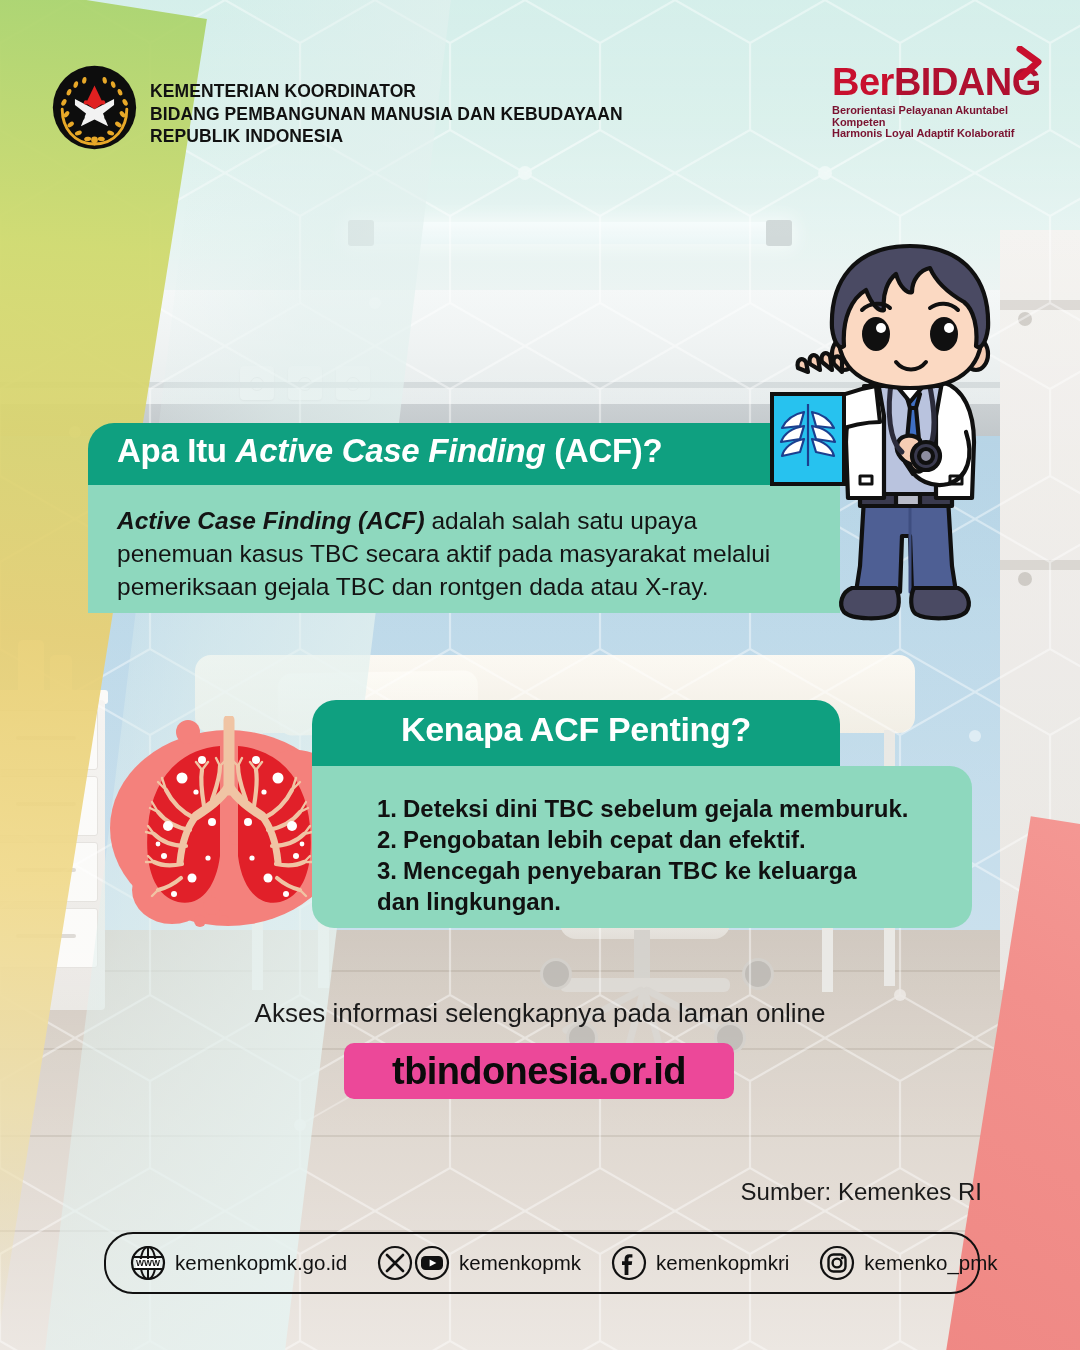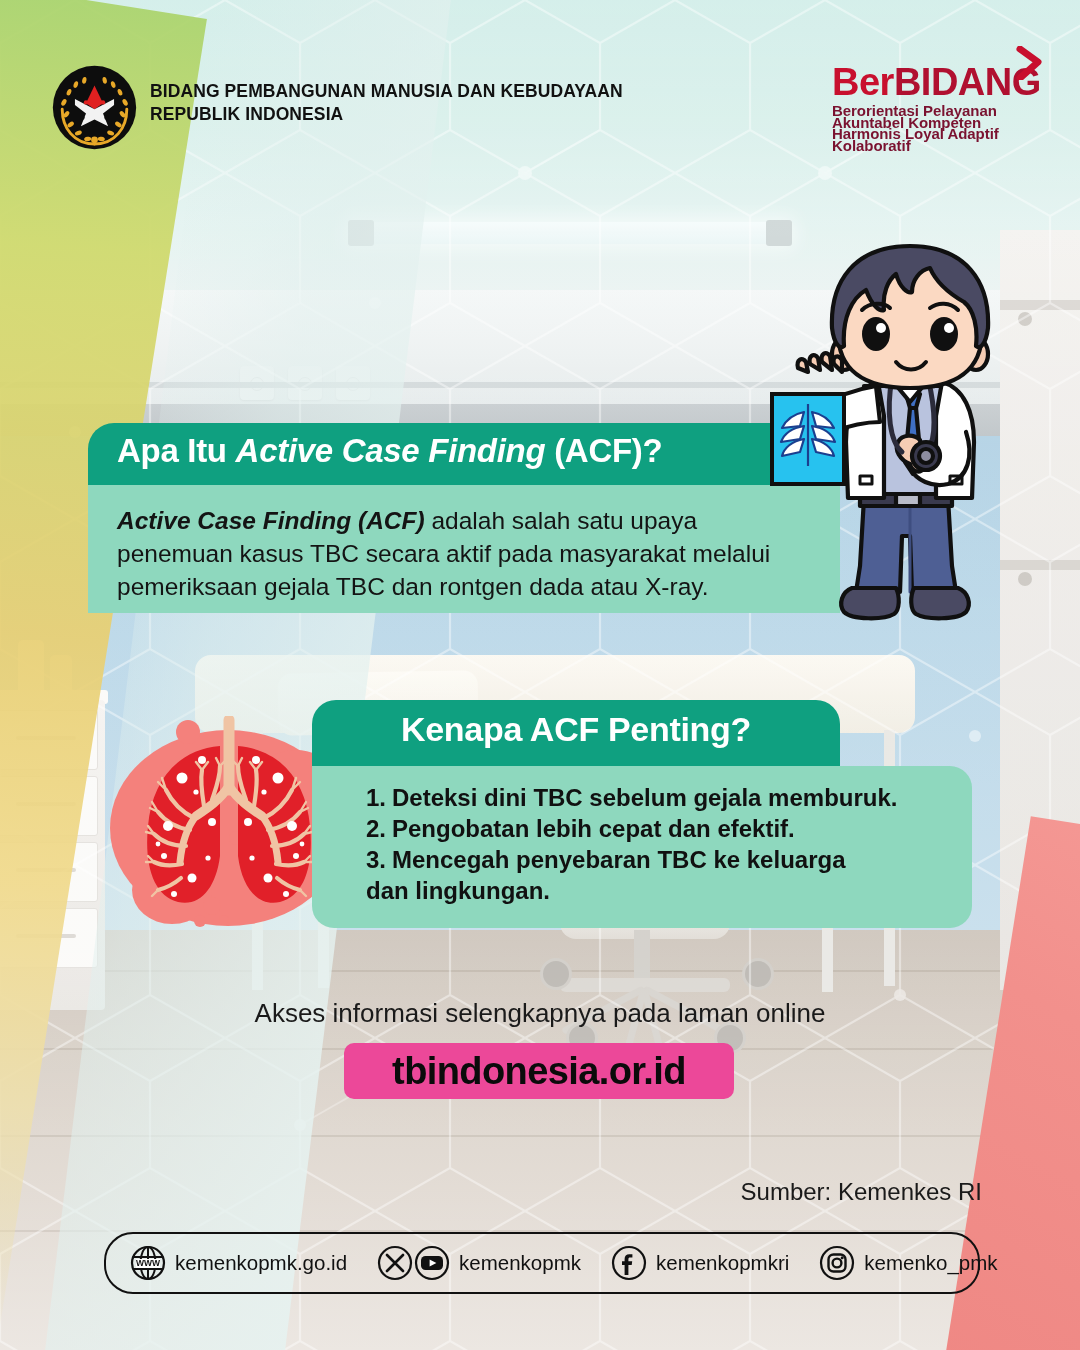--- a/index.html
+++ b/index.html
@@ -140,21 +140,21 @@
 
   .berakhlak{position:absolute;left:832px;top:62px;width:200px;}
   .ber-main{
     font-weight:800;font-size:38px;letter-spacing:-.5px;line-height:40px;
     color:#c8102e;position:relative;
   }
   .ber-main .dark{color:#b01030;}
   .ber-arrow{
     position:absolute;right:-14px;top:-16px;width:30px;height:34px;
   }
-  .ber-sub{font-size:15px;font-weight:700;color:#7a1230;line-height:11.6px;letter-spacing:-.05px;margin-top:3px;}
+  .ber-sub{font-size:11px;font-weight:700;color:#7a1230;line-height:11.6px;letter-spacing:-.05px;margin-top:3px;}
 
   
   .card1-head{
     position:absolute;left:88px;top:423px;width:752px;height:62px;
     background:#0fa080;border-radius:26px 26px 0 0;
   }
   .card1-head .t{
     position:absolute;left:29px;top:9px;
     color:#fff;font-size:33px;font-weight:800;letter-spacing:-.3px;white-space:nowrap;
   }
@@ -176,21 +176,21 @@
   }
   .card2-head .t{
     position:absolute;left:0;right:0;top:10px;text-align:center;
     color:#fff;font-size:34px;font-weight:800;letter-spacing:-.3px;
   }
   .card2-body{
     position:absolute;left:312px;top:766px;width:660px;height:162px;
     background:#8ed8be;border-radius:0 22px 22px 22px;
   }
   .card2-body ol{
-    margin:4px;padding:0;list-style:none;position:absolute;left:50px;top:12px;
+    margin:15px;padding:0;list-style:none;position:absolute;left:50px;top:12px;
   }
   .card2-body li{
     font-size:24px;line-height:31px;font-weight:800;color:#111;white-space:pre-line;
   }
   .card2-body li .num{display:inline-block;width:26px;}
 
   
   .cta-line{
     position:absolute;left:0;right:0;top:998px;text-align:center;
     font-size:26px;color:#1a1a1a;font-weight:400;
@@ -357,20 +357,21 @@
     <path d="M50 24 L60 45 L50 52 L40 45 Z" fill="#e02020"></path>
     <path d="M27 40 L50 52 L73 40 L73 47 L60 57 L66 72 L50 64 L34 72 L40 57 L27 47 Z" fill="#f2f2f2"></path>
     <circle cx="40" cy="44" r="2.6" fill="#e02020"></circle>
     <circle cx="60" cy="44" r="2.6" fill="#e02020"></circle>
     <circle cx="36" cy="62" r="2.4" fill="#0d0d0d"></circle>
     <circle cx="64" cy="62" r="2.4" fill="#0d0d0d"></circle>
     <circle cx="50" cy="70" r="2.6" fill="#0d0d0d"></circle>
   </svg>
 
   <div class="hdr-text">
+    <div>KEMENTERIAN KOORDINATOR</div>
     <div>BIDANG PEMBANGUNAN MANUSIA DAN KEBUDAYAAN</div>
     <div>REPUBLIK INDONESIA</div>
   </div>
 
   <div class="berakhlak">
     <div class="ber-main">
       <span>Ber</span><span class="dark">BIDANG</span>
       <svg class="ber-arrow" viewBox="0 0 30 34">
         <path d="M4 3 L22 16 L4 32" stroke="#c8102e" stroke-width="7" fill="none" stroke-linecap="round" stroke-linejoin="round"></path>
       </svg>

